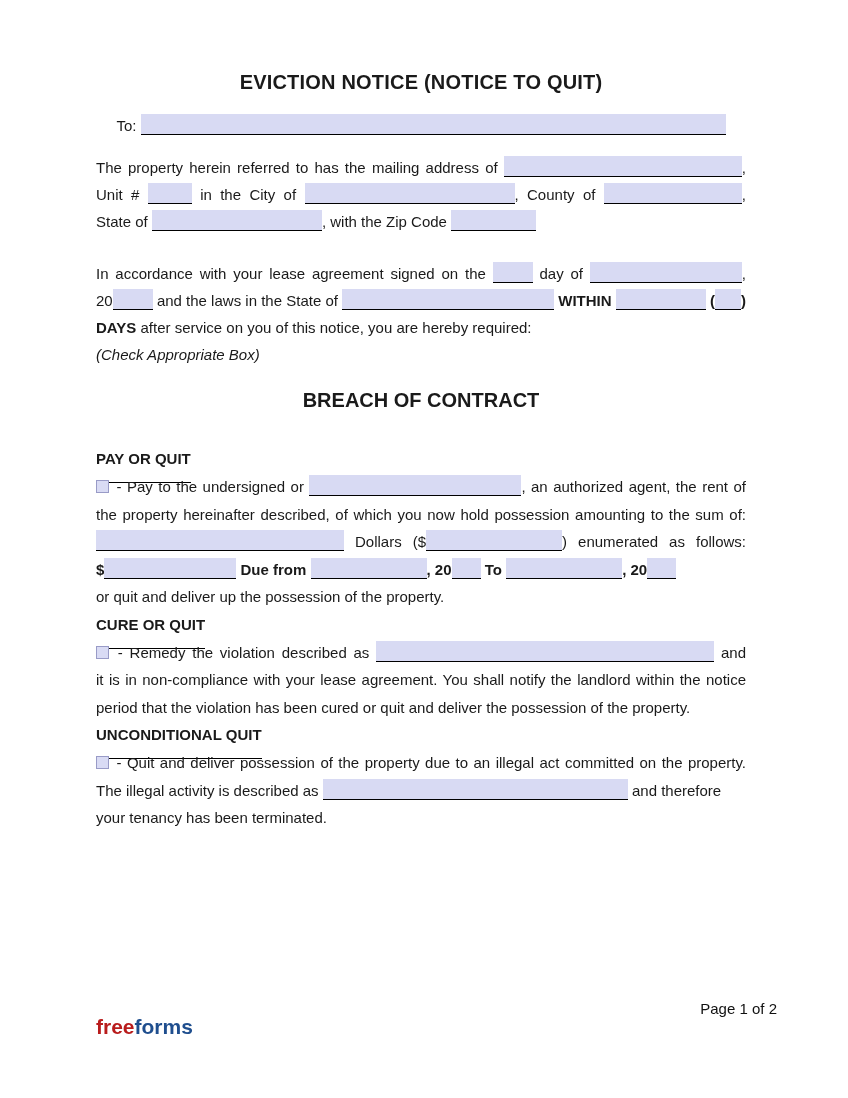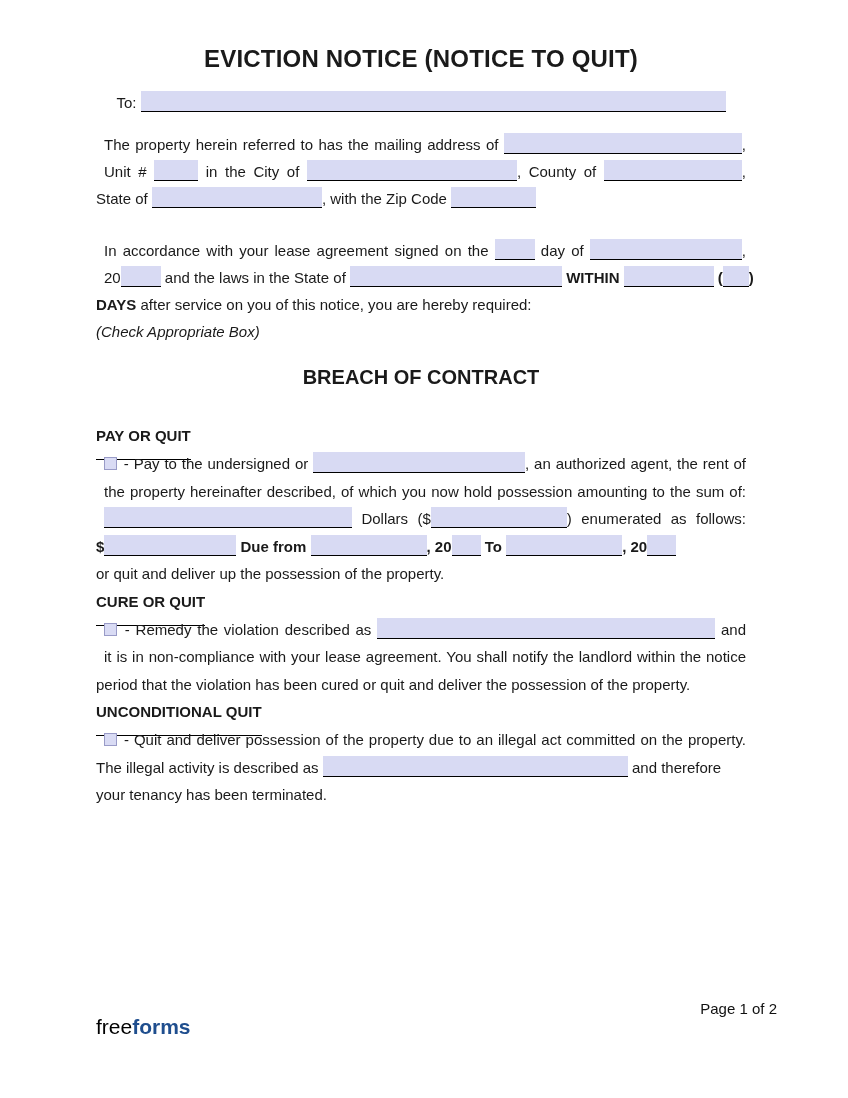--- a/index.html
+++ b/index.html
@@ -7,28 +7,28 @@
     position:relative;
     width:848px;height:1098px;
     background:#ffffff;
     overflow:hidden;
     font-family:"Liberation Sans", sans-serif;
     color:#1a1a1a;
     font-size:15px;
   }
   .content{margin:0 102px 0 96px;width:650px;}
   .title{
-    padding-top:45px;
-    font-size:24px;font-weight:bold;
+    padding-top:68px;
+    font-size:20px;font-weight:bold;
     text-align:center;
     line-height:28px;
     letter-spacing:0.2px;
   }
   .line{line-height:27.2px;white-space:nowrap;}
-  .just{text-align:justify;text-align-last:justify;margin-left:8px;-moz-text-align-last:justify;}
+  .just{text-align:justify;text-align-last:justify;-moz-text-align-last:justify;}
   .to-line{margin-top:16px;line-height:27px;white-space:nowrap;text-align:center;}
   .note{margin-top:13px;font-style:italic;line-height:20px;}
   .para{margin-top:15px;}
   .para2{margin-top:24px;}
   .breach-heading{
     margin-top:18px;
     font-size:20px;font-weight:bold;
     text-align:center;line-height:28px;
   }
   .body-block{margin-top:31px;}
@@ -49,21 +49,21 @@
     border:1px solid #999bc7;
     vertical-align:-1px;
     margin-right:2px;
   }
   b{font-weight:bold;}
   .it{font-style:italic;}
   .footer-brand{
     position:absolute;left:96px;top:1014px;
     font-size:21px;line-height:26px;white-space:nowrap;
   }
-  .brand-free{color:#000000;font-weight:normal;}
+  .brand-free{color:#b91c1c;font-weight:bold;}
   .brand-forms{color:#1f4e8e;font-weight:bold;text-align:right;}
   .footer-page{
     position:absolute;right:71px;top:972px;
     font-size:15px;color:#111;margin-top:28px;
   }
 </style>
 </head>
 <body>
 
 <div class="page">

